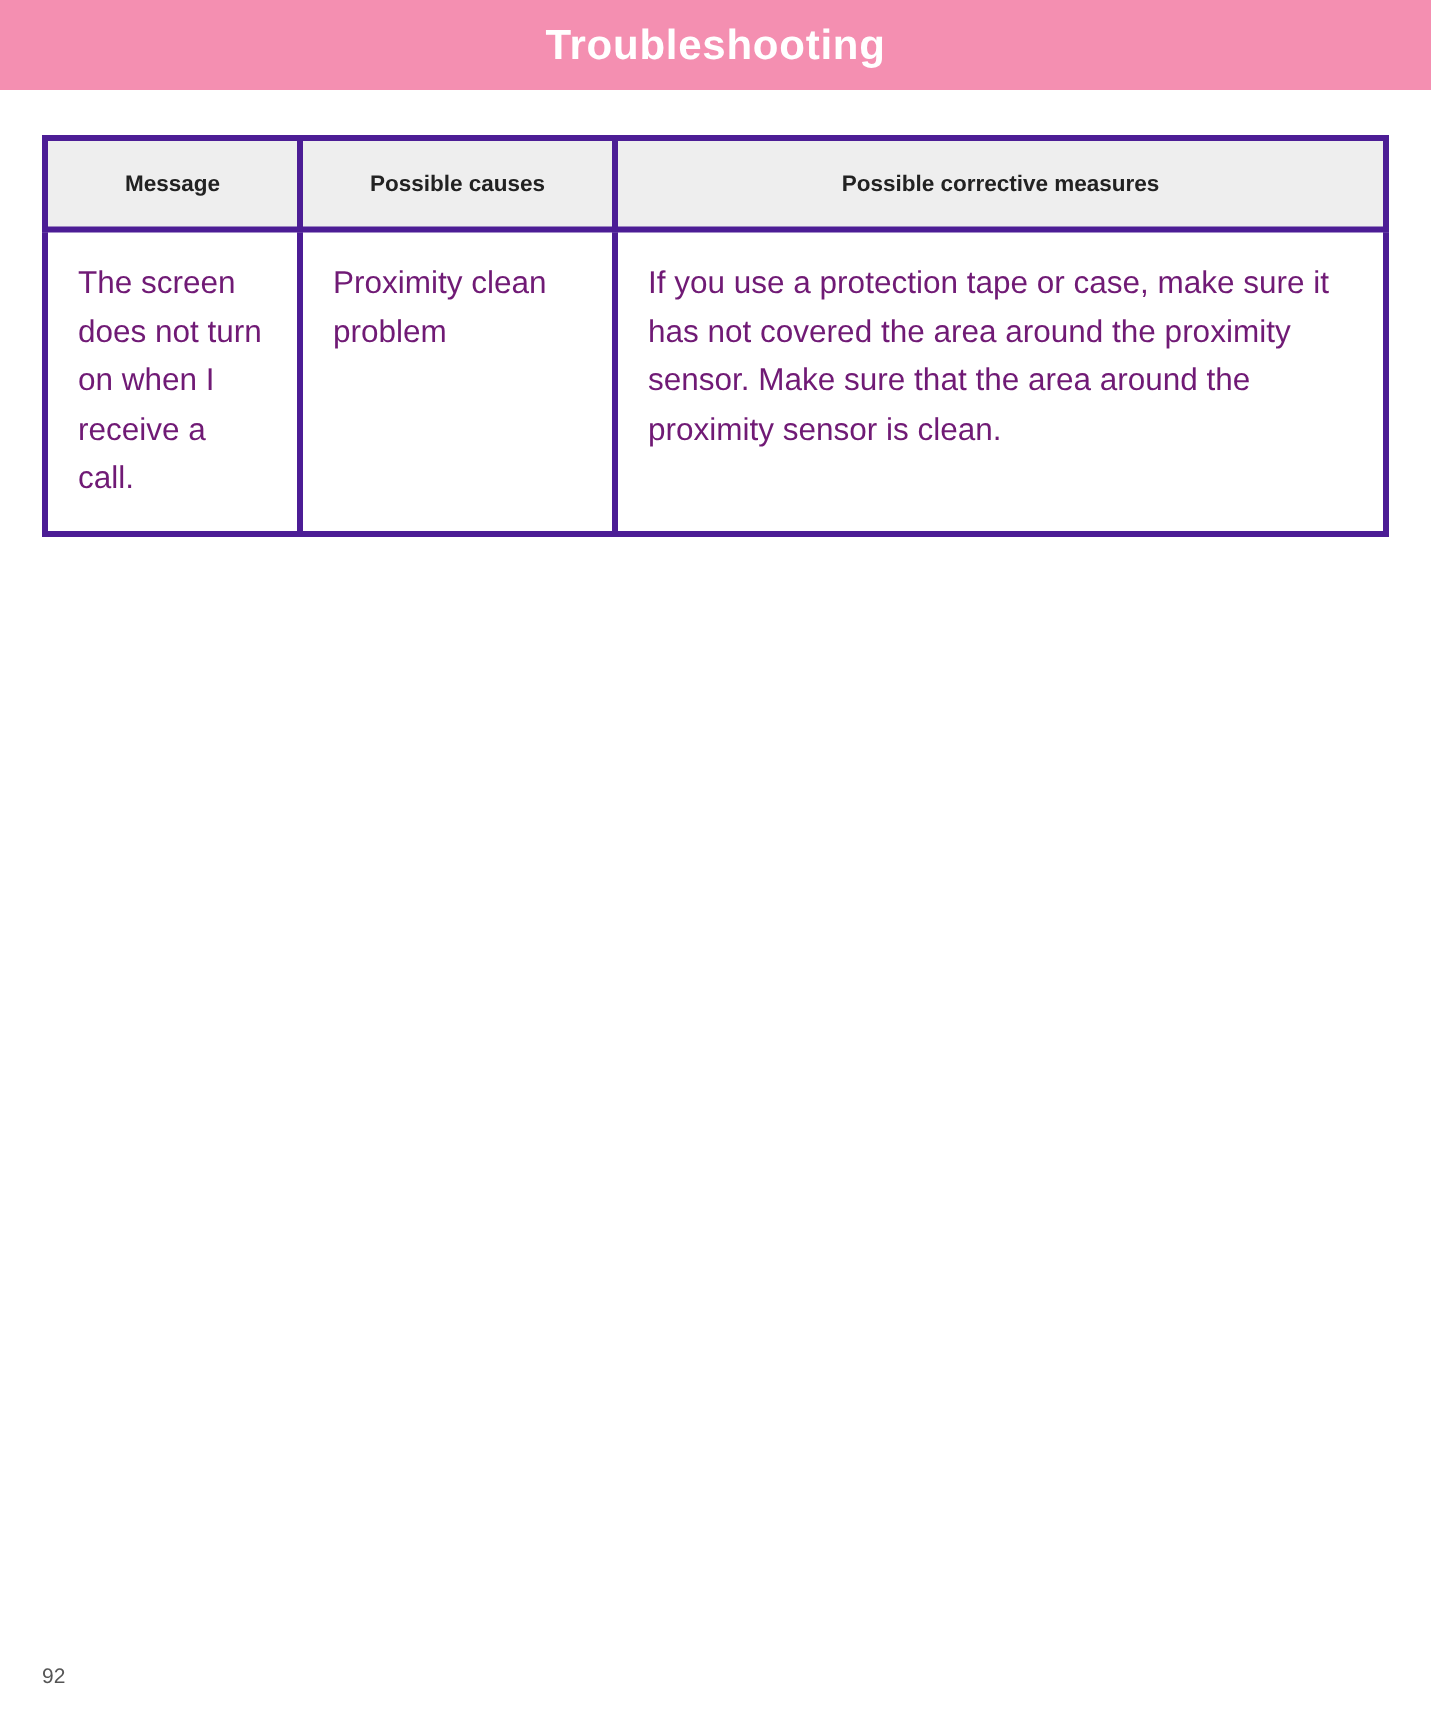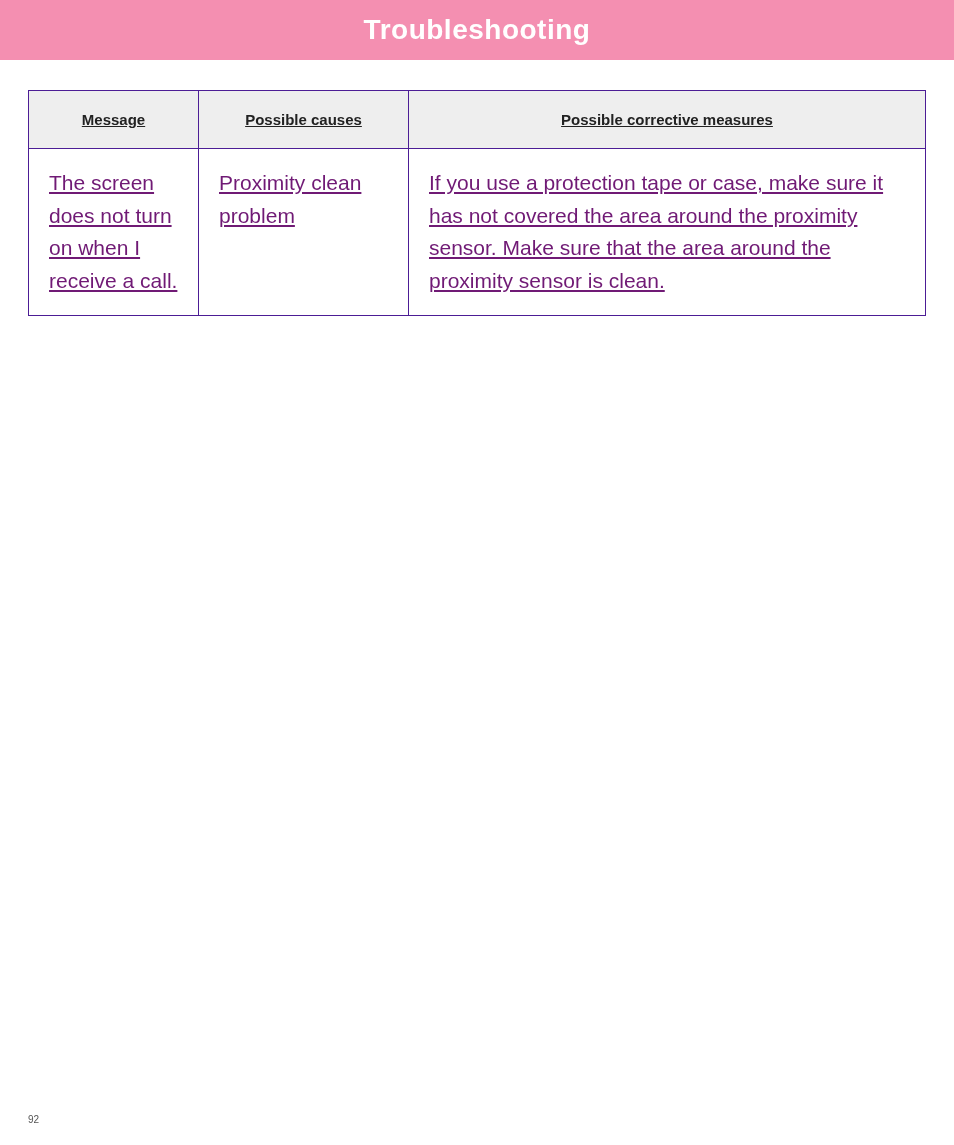--- a/index.html
+++ b/index.html
@@ -37,24 +37,23 @@
     }
 
     .troubleshooting-table {
       width: 100%;
       border-collapse: collapse;
       border: 1.5px solid #aaaaaa;
     }
 
     .troubleshooting-table th,
     .troubleshooting-table td {
-      border: 1px solid #4c1d95;
+      border: 4px solid #4c1d95;
       padding: 18px 20px;
       vertical-align: top;
-      text-decoration: underline;
     }
 
     .table-header-row th {
       background-color: #eeeeee;
       font-weight: bold;
       font-size: 15px;
       text-align: center;
       padding: 20px 20px;
     }
 
@@ -75,21 +74,21 @@
     .table-data-row td {
       font-size: 21px;
       line-height: 1.55;
       color: #701a75;
     }
 
     .page-number {
       position: absolute;
       bottom: 20px;
       left: 28px;
-      font-size: 10px;
+      font-size: 14px;
       color: #555555;
     }
   </style>
 </head>
 <body>
 
 <header class="page-header">
   <h1 class="page-title">Troubleshooting</h1>
 </header>
 

